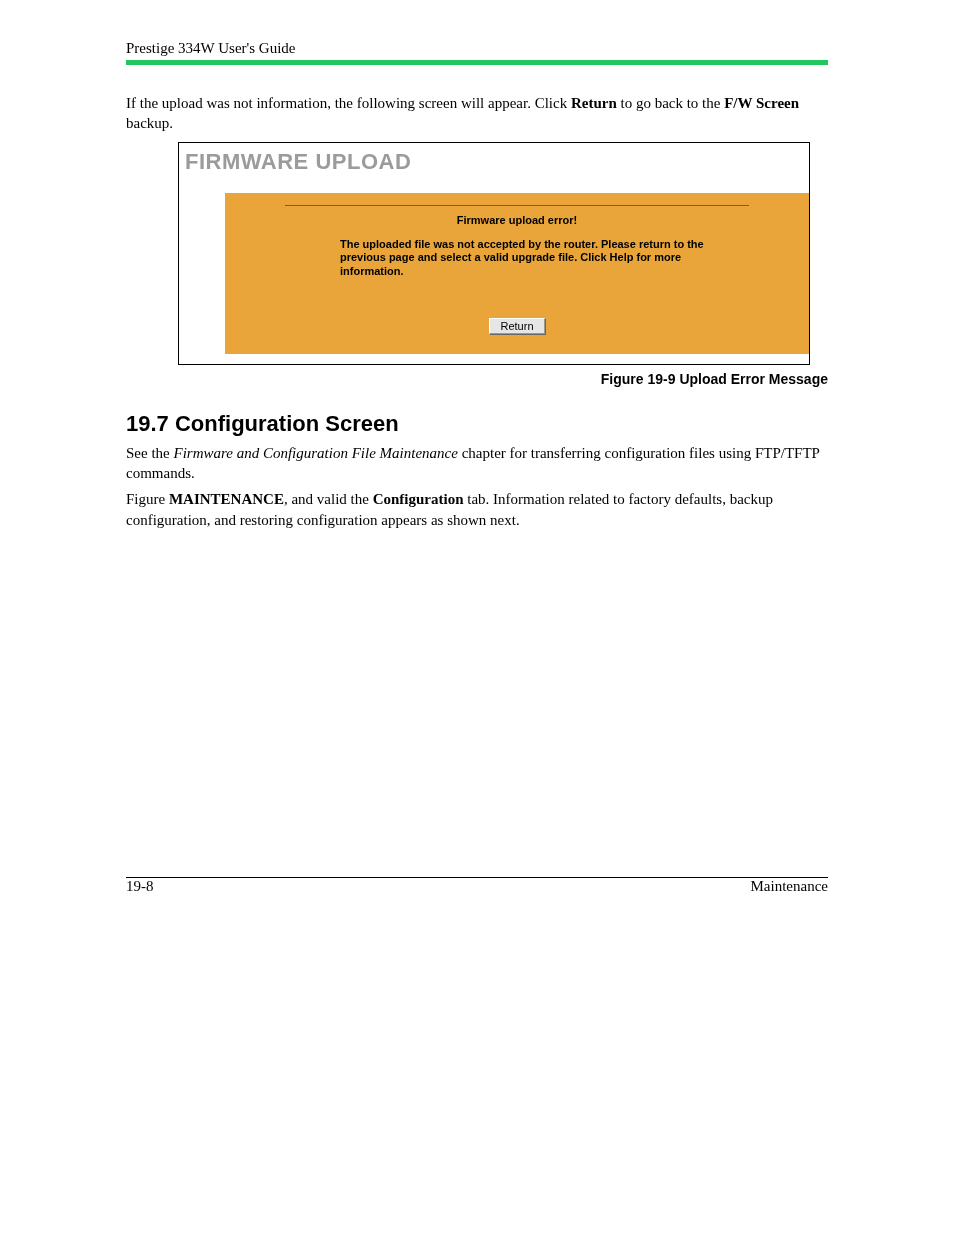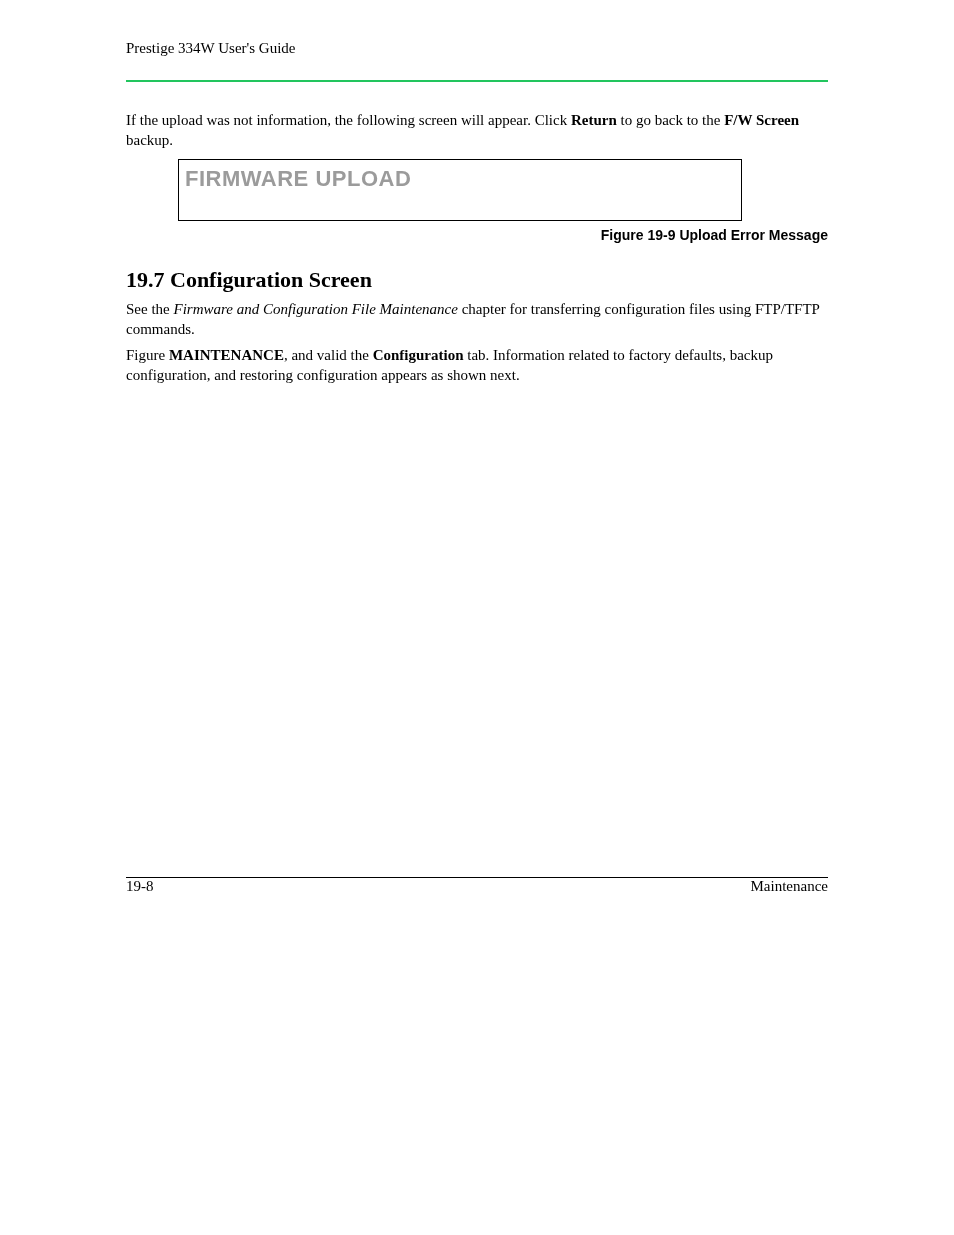--- a/index.html
+++ b/index.html
@@ -7,38 +7,38 @@
       font-family: "Times New Roman", Times, serif;
       font-size: 15px;
       color: #000;
       background: #fff;
       width: 954px;
       height: 1235px;
       position: relative;
       padding: 40px 126px 0 126px;
     }
     .header-row {
-      border-bottom: 2px solid #22c55e;
-      padding-bottom: 23px;
+      border-bottom: 5px solid #22c55e;
+      padding-bottom: 3px;
       margin-bottom: 28px;
     }
     .header-title {
       font-size: 15px;
     }
     .para {
       font-size: 15px;
       line-height: 1.35;
       margin-bottom: 6px;
     }
     .bold { font-weight: bold; }
     .italic { font-style: italic; }
 
     
     .fw-panel {
-      width: 564px;
+      width: 632px;
       margin: 8px 13px 4px 52px;
       border: 1px solid #000;
       background: #fff;
       padding: 6px 6px 10px 6px;
     }
     .fw-title {
       font-family: Arial, Helvetica, sans-serif;
       font-weight: bold;
       font-size: 22px;
       color: #9b9b9b;
@@ -89,21 +89,21 @@
 
     .figure-caption {
       font-family: Arial, Helvetica, sans-serif;
       font-weight: bold;
       font-size: 14px;
       text-align: right;
       margin: 6px 0 24px 0;
     }
 
     .section-heading {
-      font-family: Liberation Serif, serif;
+      font-family: Liberation Sans, sans-serif;
       font-weight: bold;
       font-size: 22px;
       margin-bottom: 6px;
     }
 
     .footer {
       position: absolute;
       bottom: 340px;
       left: 126px;
       right: 126px;
@@ -121,20 +121,28 @@
 <div class="header-row">
   <span class="header-title">Prestige 334W User's Guide</span>
 </div>
 
 <p class="para">
   <span>If the upload was not information, the following screen will appear.  Click </span><span class="bold">Return</span><span> to go back to the </span><span class="bold">F/W Screen</span><span> backup.</span>
 </p>
 
 <div class="fw-panel">
   <div class="fw-title">FIRMWARE UPLOAD</div>
+  <div class="fw-orange">
+    <hr class="fw-hr">
+    <div class="fw-error-title">Firmware upload error!</div>
+    <div class="fw-error-msg">The uploaded file was not accepted by the router. Please return to the previous page and select a valid upgrade file. Click Help for more information.</div>
+    <div class="fw-button-row">
+      <button class="fw-button">Return</button>
+    </div>
+  </div>
 </div>
 
 <div class="figure-caption">Figure 19-9 Upload Error Message</div>
 
 <h2 class="section-heading">19.7  Configuration Screen</h2>
 
 <p class="para">
   <span>See the </span><span class="italic">Firmware and Configuration File Maintenance</span><span> chapter for transferring configuration files using FTP/TFTP commands.</span>
 </p>
 

